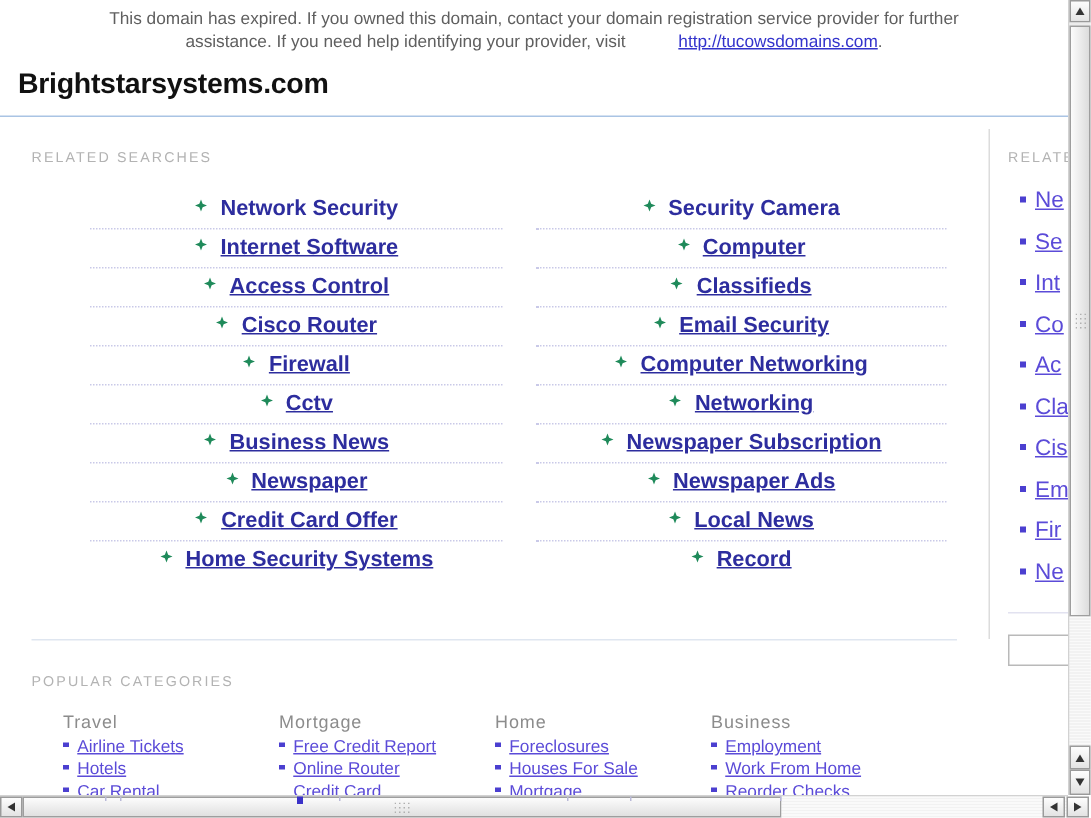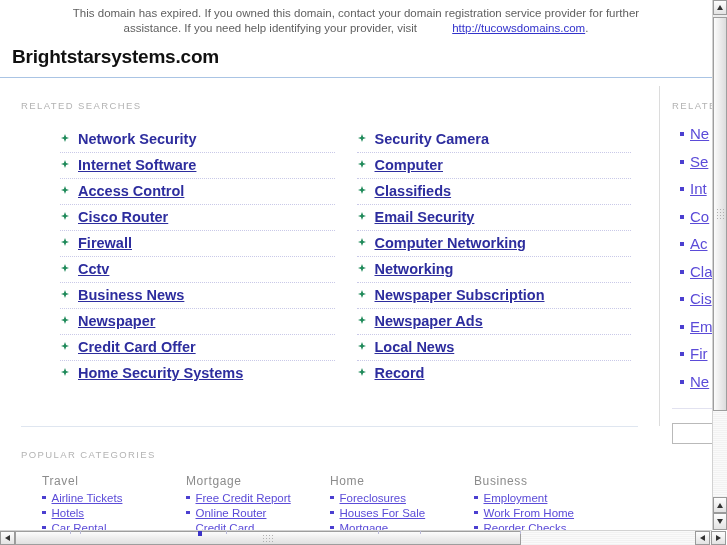--- a/index.html
+++ b/index.html
@@ -102,20 +102,21 @@
     padding: 0 28px 0 60px;
   }
   .rs-col { width: 288px; }
   .rs-col + .rs-col { margin-left: 22px; }
 
   .rs-item {
     border-bottom: 1px dotted #c9c9e8;
     padding: 4px 0 5px 0;
     display: flex;
     align-items: baseline;
+    justify-content: center;
   }
   .rs-item:last-child { border-bottom: none; }
 
   .bullet-diamond {
     flex: 0 0 auto;
     width: 10px; height: 10px;
     margin-right: 8px;
     position: relative;
     top: -1px;
   }

